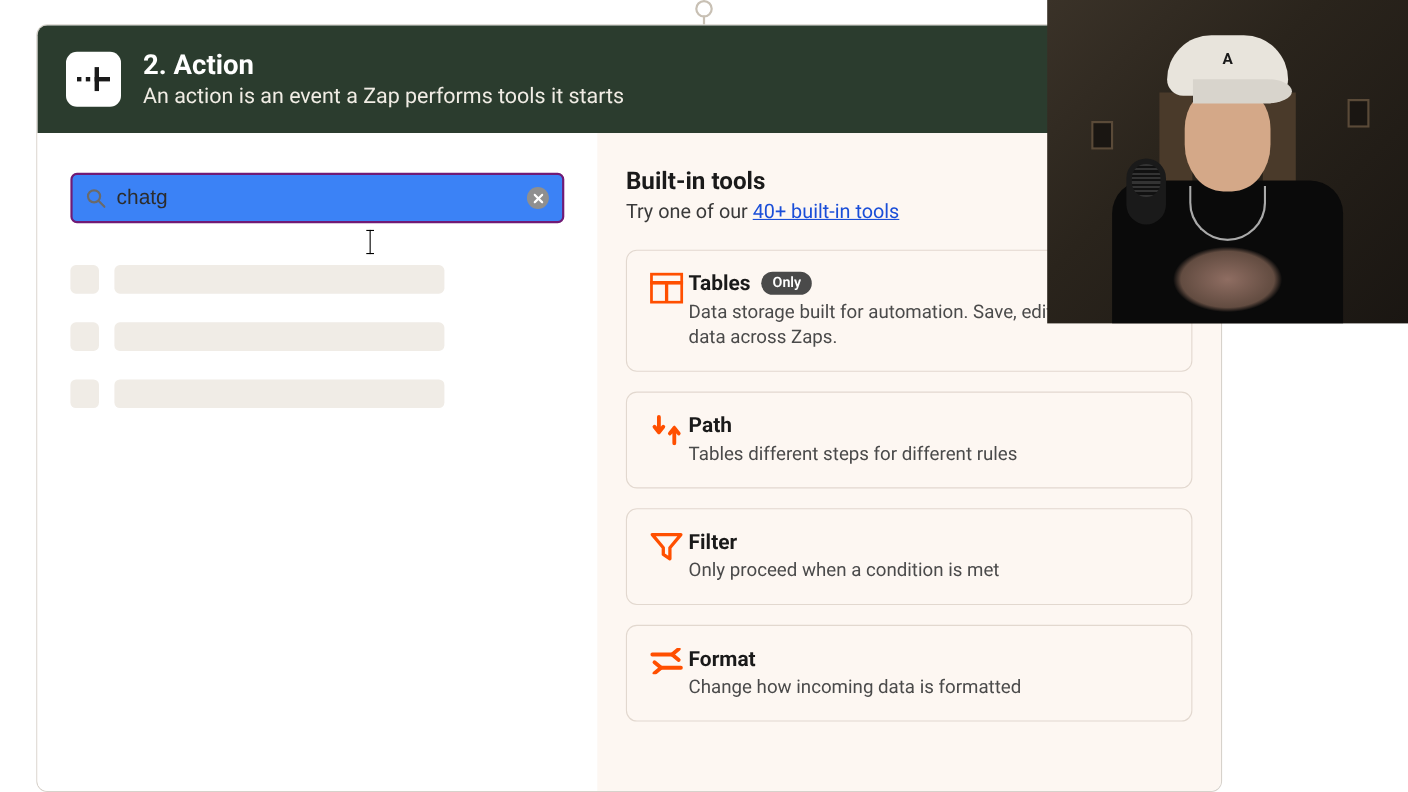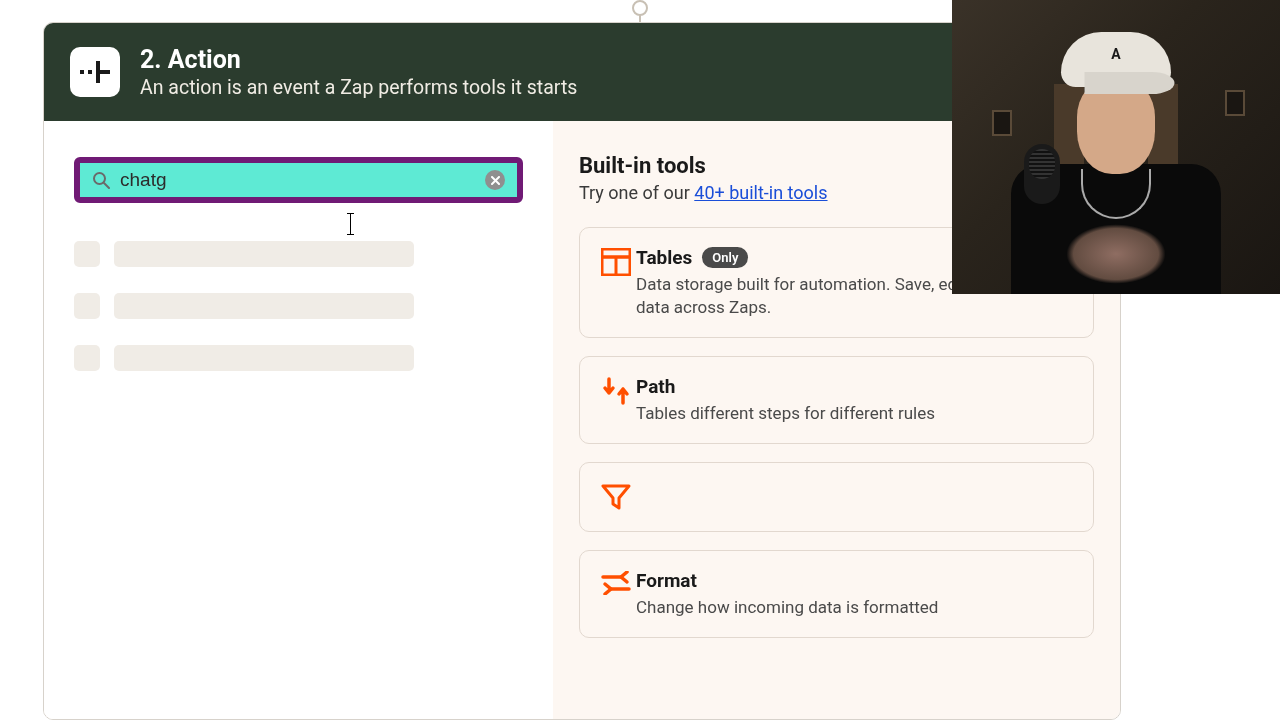--- a/index.html
+++ b/index.html
@@ -6,21 +6,21 @@
   body {
     font-family: -apple-system, BlinkMacSystemFont, "Segoe UI", Roboto, Helvetica, Arial, sans-serif;
     background: #ffffff;
     width: 1280px;
     height: 720px;
     overflow: hidden;
     position: relative;
   }
   .panel {
     position: absolute;
-    left: 43px;
+    left: 33px;
     top: 22px;
     width: 1078px;
     height: 698px;
     border: 1px solid #d7d2cb;
     border-radius: 10px;
     overflow: hidden;
     background: #fff;
   }
   .header {
     background: #2b3c2e;
@@ -76,27 +76,27 @@
     height: calc(100% - 98px);
     background: #fdf7f2;
   }
   .left-col {
     width: 509px;
     padding: 36px 30px;
     background: #ffffff;
   }
   .search-wrap {
     position: relative;
-    border: 6px solid #701a75;
+    border: 2px solid #701a75;
     border-radius: 6px;
     height: 46px;
     display: flex;
     align-items: center;
     padding: 0 12px;
-    background: #5eead4;
+    background: #3b82f6;
   }
   .search-icon-svg { flex-shrink: 0; }
   .search-input {
     flex: 1;
     border: none;
     outline: none;
     font-size: 19px;
     padding: 0 10px;
     background: transparent;
     color: #2c2c2c;
@@ -471,20 +471,26 @@
           <div class="tool-desc">Tables different steps for different rules</div>
         </div>
       </div>
 
       <div class="tool-card">
         <div class="tool-icon">
           <svg width="30" height="28" viewBox="0 0 30 28">
               <path d="M2 3 h26 l-10 12 v10 l-6 -4 v-6 z" stroke="#ff4f00" stroke-width="3" fill="none" stroke-linejoin="round"></path>
             </svg>
         </div>
+        <div class="tool-body">
+          <div class="tool-title-row">
+              <span class="tool-title">Filter</span>
+            </div>
+          <div class="tool-desc">Only proceed when a condition is met</div>
+        </div>
       </div>
 
       <div class="tool-card">
         <div class="tool-icon">
           <svg width="30" height="24" viewBox="0 0 30 24">
               <path d="M2 6 h18 l6 -5 M28 18 h-18 l-6 5" stroke="#ff4f00" stroke-width="3.5" fill="none" stroke-linecap="round" stroke-linejoin="round"></path>
               <path d="M20 6 l6 5 M10 18 l-6 -5" stroke="#ff4f00" stroke-width="3.5" fill="none" stroke-linecap="round"></path>
             </svg>
         </div>
         <div class="tool-body">

